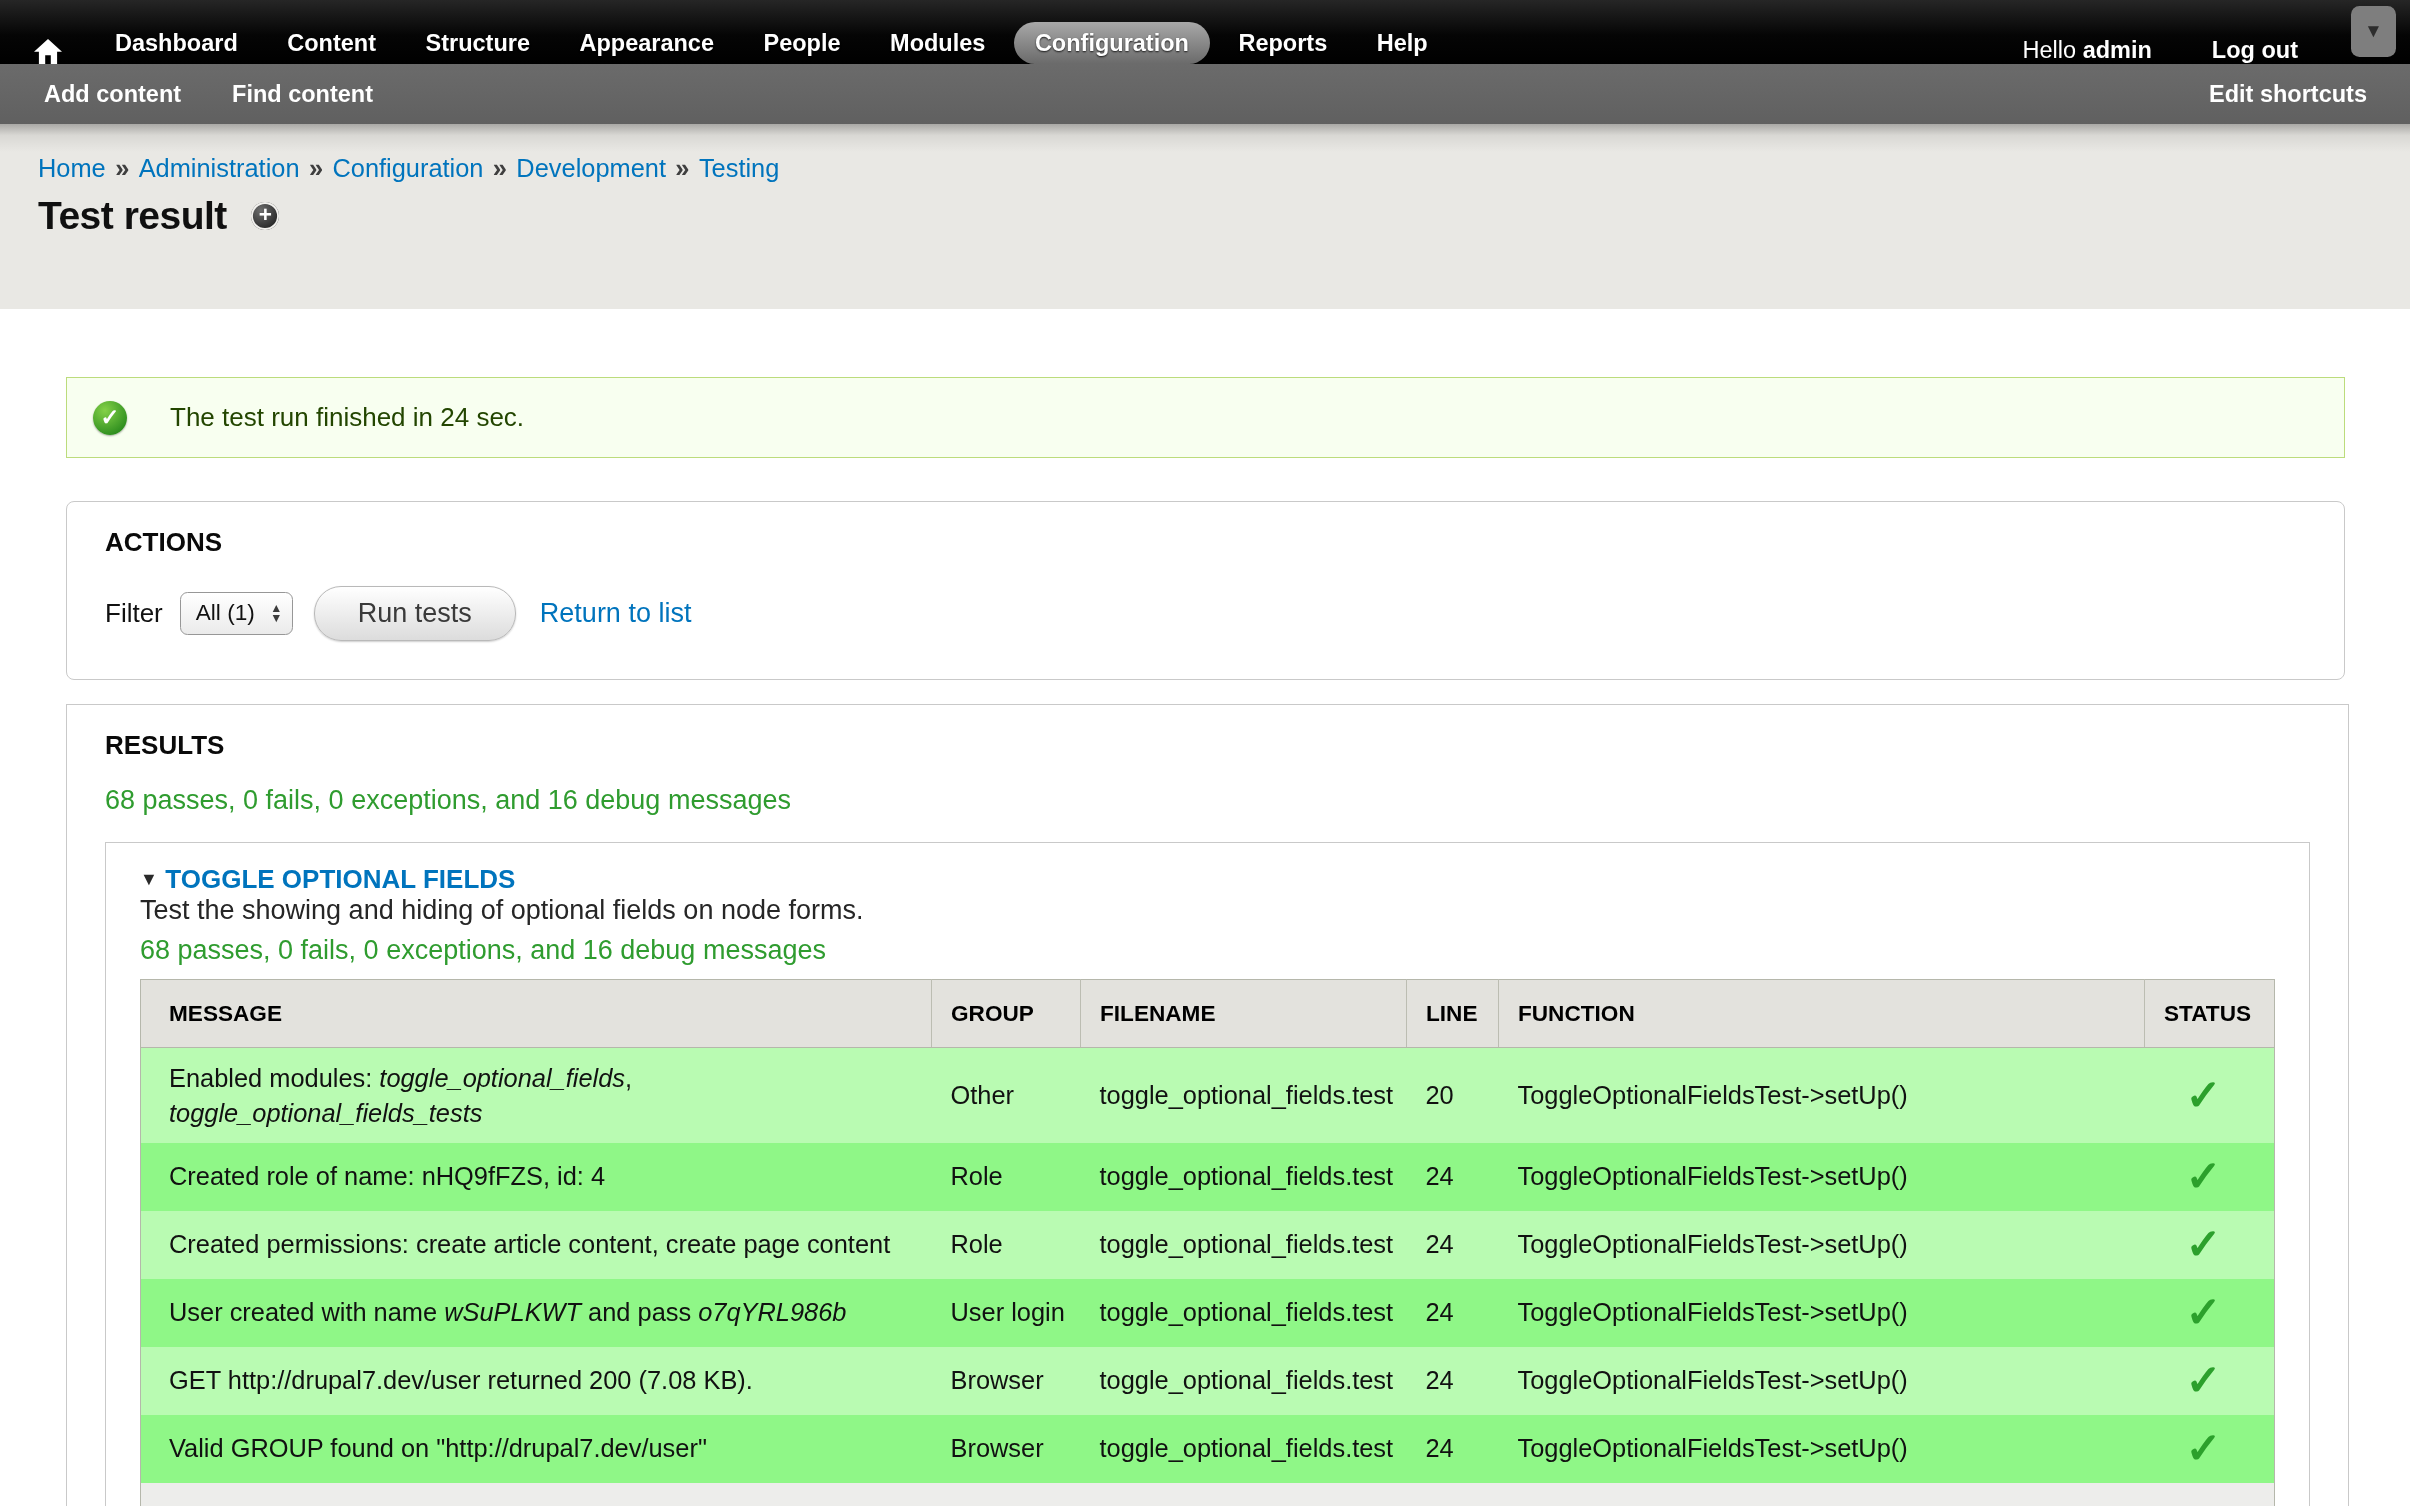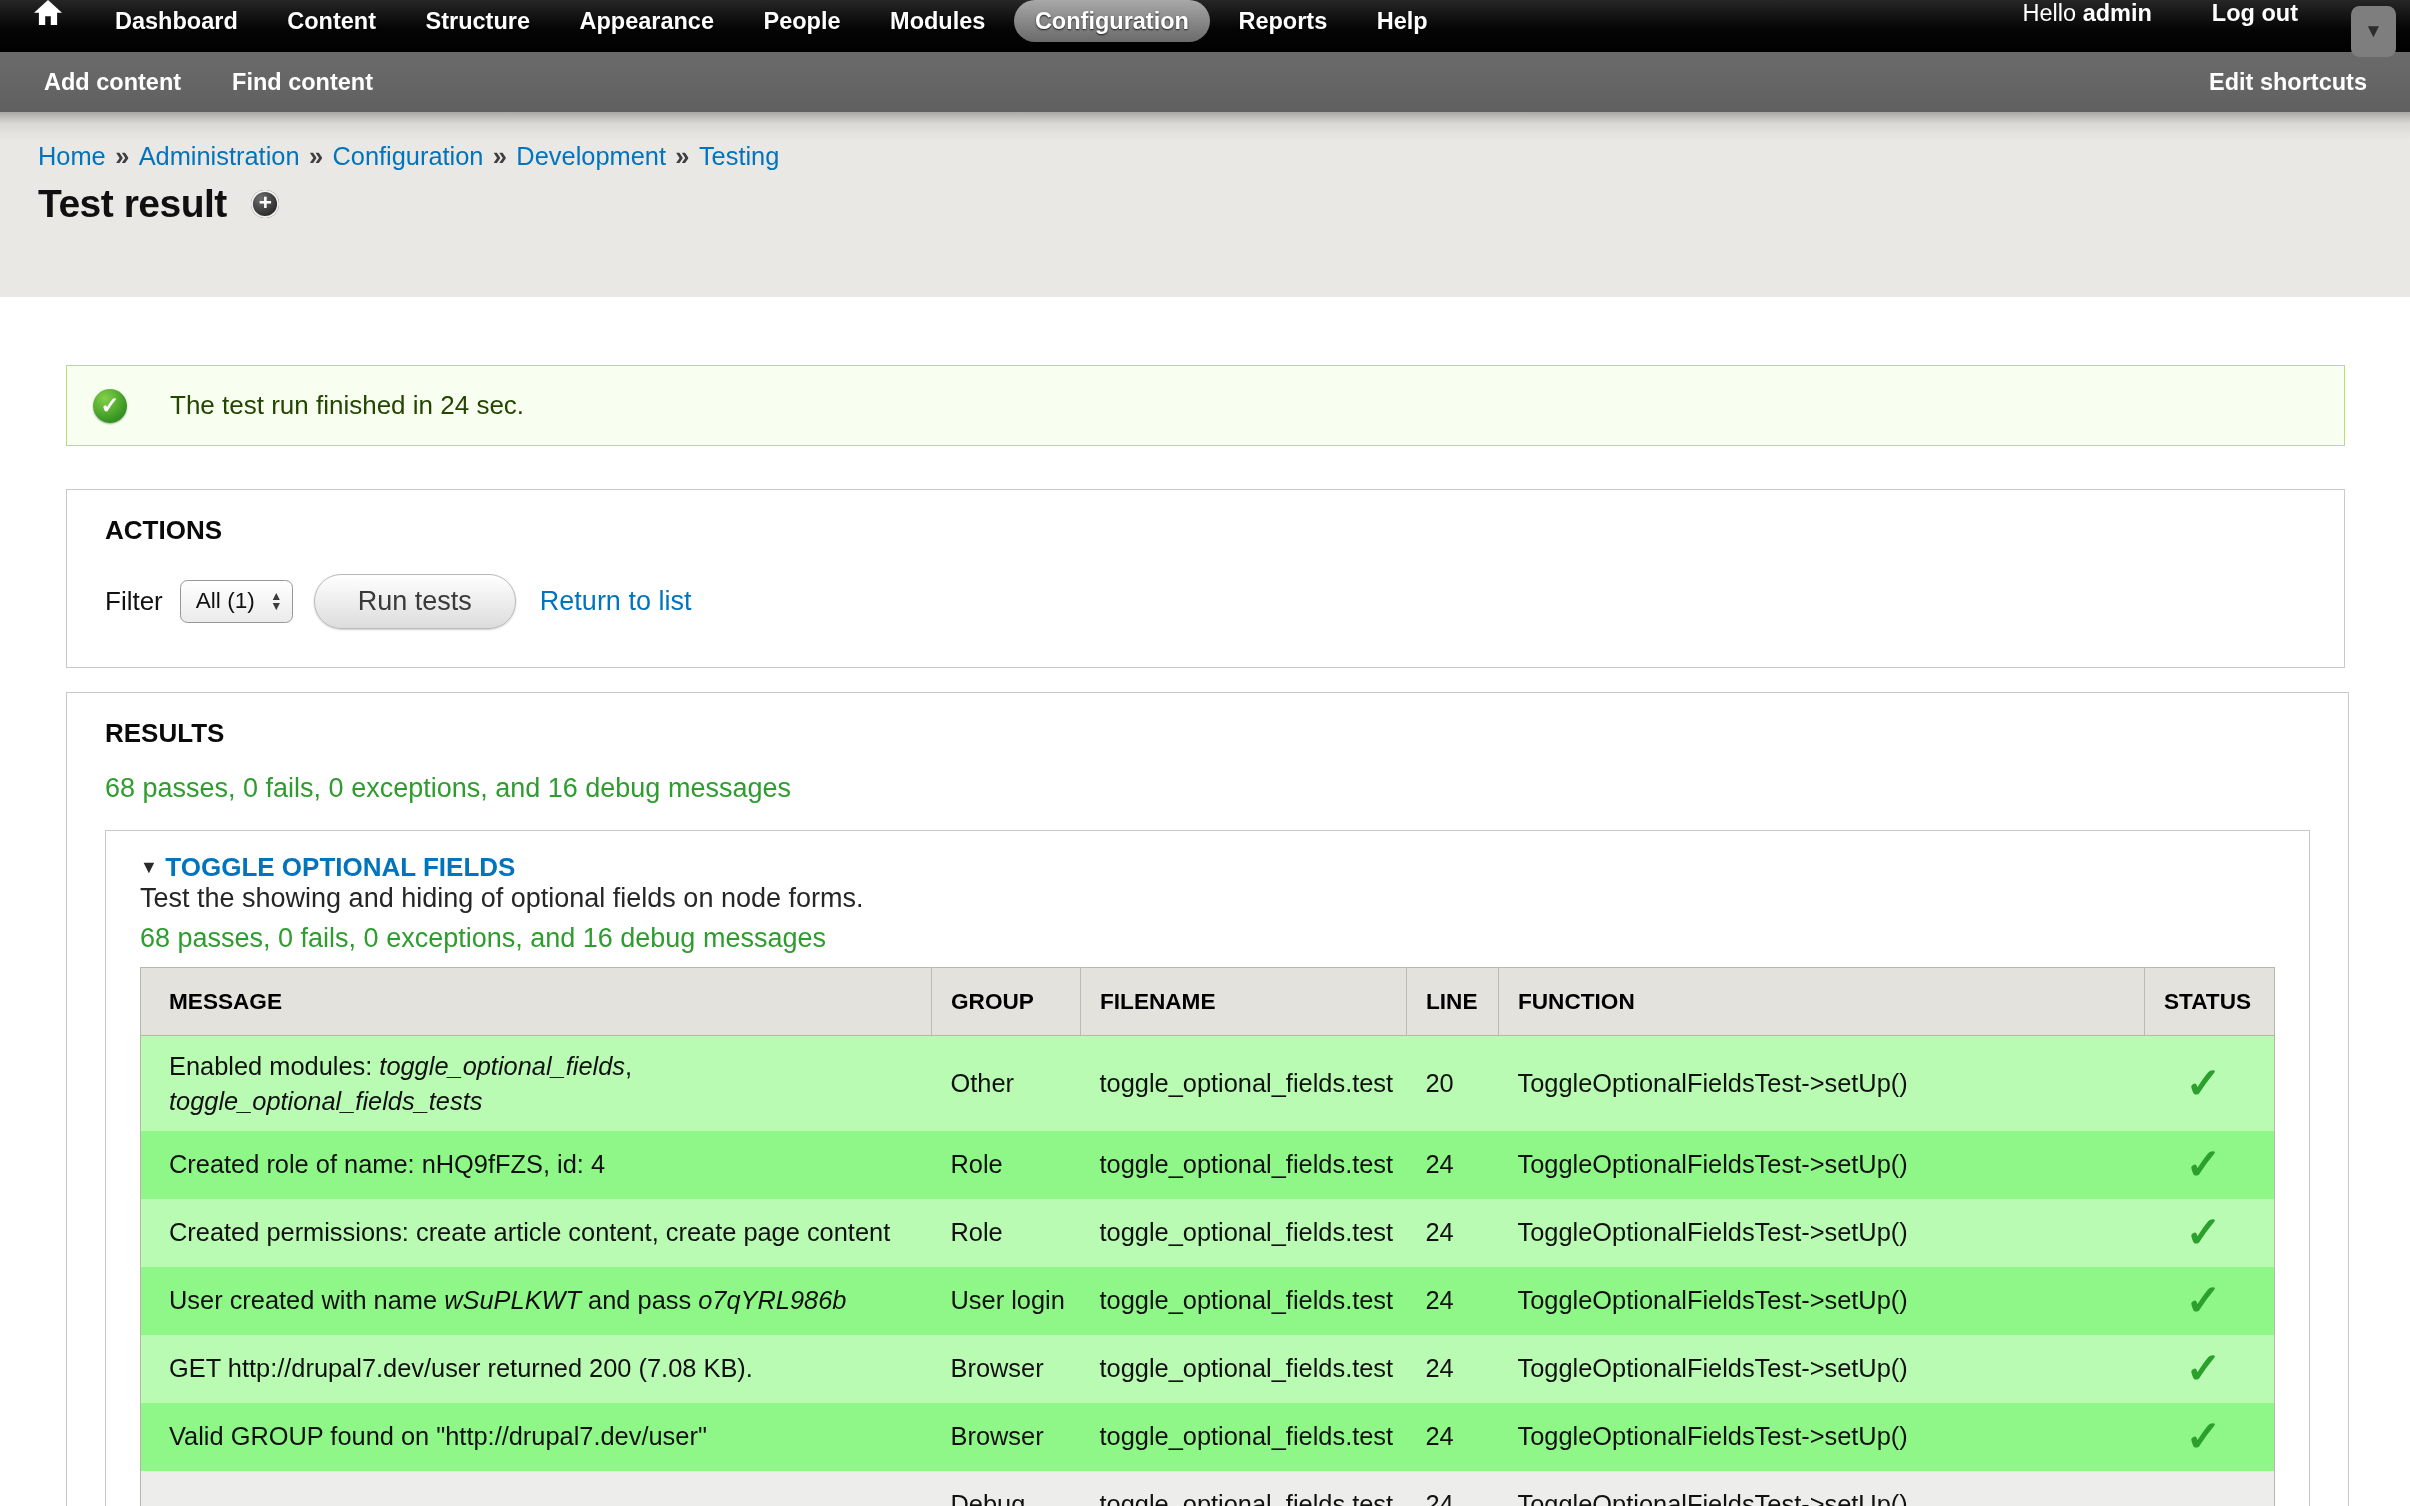--- a/index.html
+++ b/index.html
@@ -1,21 +1,21 @@
 <!DOCTYPE html>
 <html style="font-size:15px"><head>
 <meta charset="utf-8">
 <style>
   * { margin:0; padding:0; box-sizing:border-box; }
   html,body { width:2411px; height:1507px; overflow:hidden; background:#fff;
               font-family:"Liberation Sans", sans-serif; }
 
   
-  .toolbar { position:relative; height:52px; background:linear-gradient(#262626,#050505 55%,#000);
-             display:flex; align-items:flex-start; color:#fff; padding-left:34px; }
+  .toolbar { position:relative; height:64px; background:linear-gradient(#262626,#050505 55%,#000);
+             display:flex; align-items:flex-end; color:#fff; padding-left:34px; }
   .home-link { display:flex; align-items:center; margin-right:32px; }
   .toolbar a.menu-item { color:#fff; font-size:23.5px; font-weight:bold; text-decoration:none;
              padding:7.5px 21px; margin-right:7.5px; border-radius:22.6px;
              text-shadow:0 0.9px 1.9px rgba(0,0,0,.8); }
   .toolbar a.menu-item.active { background:linear-gradient(#a8a8a8,#6a6a6a); }
   .toolbar-right { margin-left:auto; display:flex; align-items:center; margin-right:113px; }
   .toolbar-right .greeting { font-size:23.5px; margin-right:60px; }
   .toolbar-right .greeting b { font-weight:bold; }
   .toolbar-right a { color:#fff; font-size:23.5px; font-weight:bold; text-decoration:none; }
   .corner-tab { position:absolute; right:15px; top:5.6px; width:45px; height:51px;
@@ -48,21 +48,21 @@
   .status-message { margin-top:68px; height:81px; border:1.9px solid #bcdc7c; background:#f8fff0;
                     color:#234600; display:flex; align-items:center; padding:0 26px; font-size:26px; }
   .msg-check { width:34px; height:34px; border-radius:50%; flex:0 0 34px; margin-right:43px;
                background:radial-gradient(circle at 35% 28%, #84d148, #2d8d1e 78%);
                box-shadow:0 0.9px 1.9px rgba(0,0,0,.35);
                color:#fff; font-size:22.6px; font-weight:bold; line-height:34px; text-align:center; }
 
   fieldset.box { border:0.9px solid #c9c9c9; background:#fff; }
   .legend-text { font-size:26px; font-weight:bold; color:#0a0a0a; }
 
-  .actions { margin-top:43px; padding:24.5px 38px 38px; }
+  .actions { margin-top:43px; padding:24.5px 38px 38px;border-radius:8px; }
   .actions-controls { margin-top:28px; display:flex; align-items:center; }
   .filter-label { font-size:26px; font-weight:normal; color:#111; margin-right:17px; }
   .select { width:113px; height:43px; border:1.9px solid #979797; border-radius:7.5px;
             background:linear-gradient(#ffffff,#ebebeb); display:flex; align-items:center;
             padding:0 9.4px 0 15px; font-size:22.6px; color:#111; cursor:pointer; }
   .select .steppers { margin-left:auto; display:flex; flex-direction:column; align-items:center;
                       font-size:12.2px; line-height:10.4px; color:#3c3c3c; }
   .run-btn { margin-left:21px; height:55px; padding:0 43px; border-radius:27px;
              border:1.9px solid #b9b9b9; background:linear-gradient(#ffffff,#dcdcdc);
              font-family:"Liberation Sans", sans-serif;

